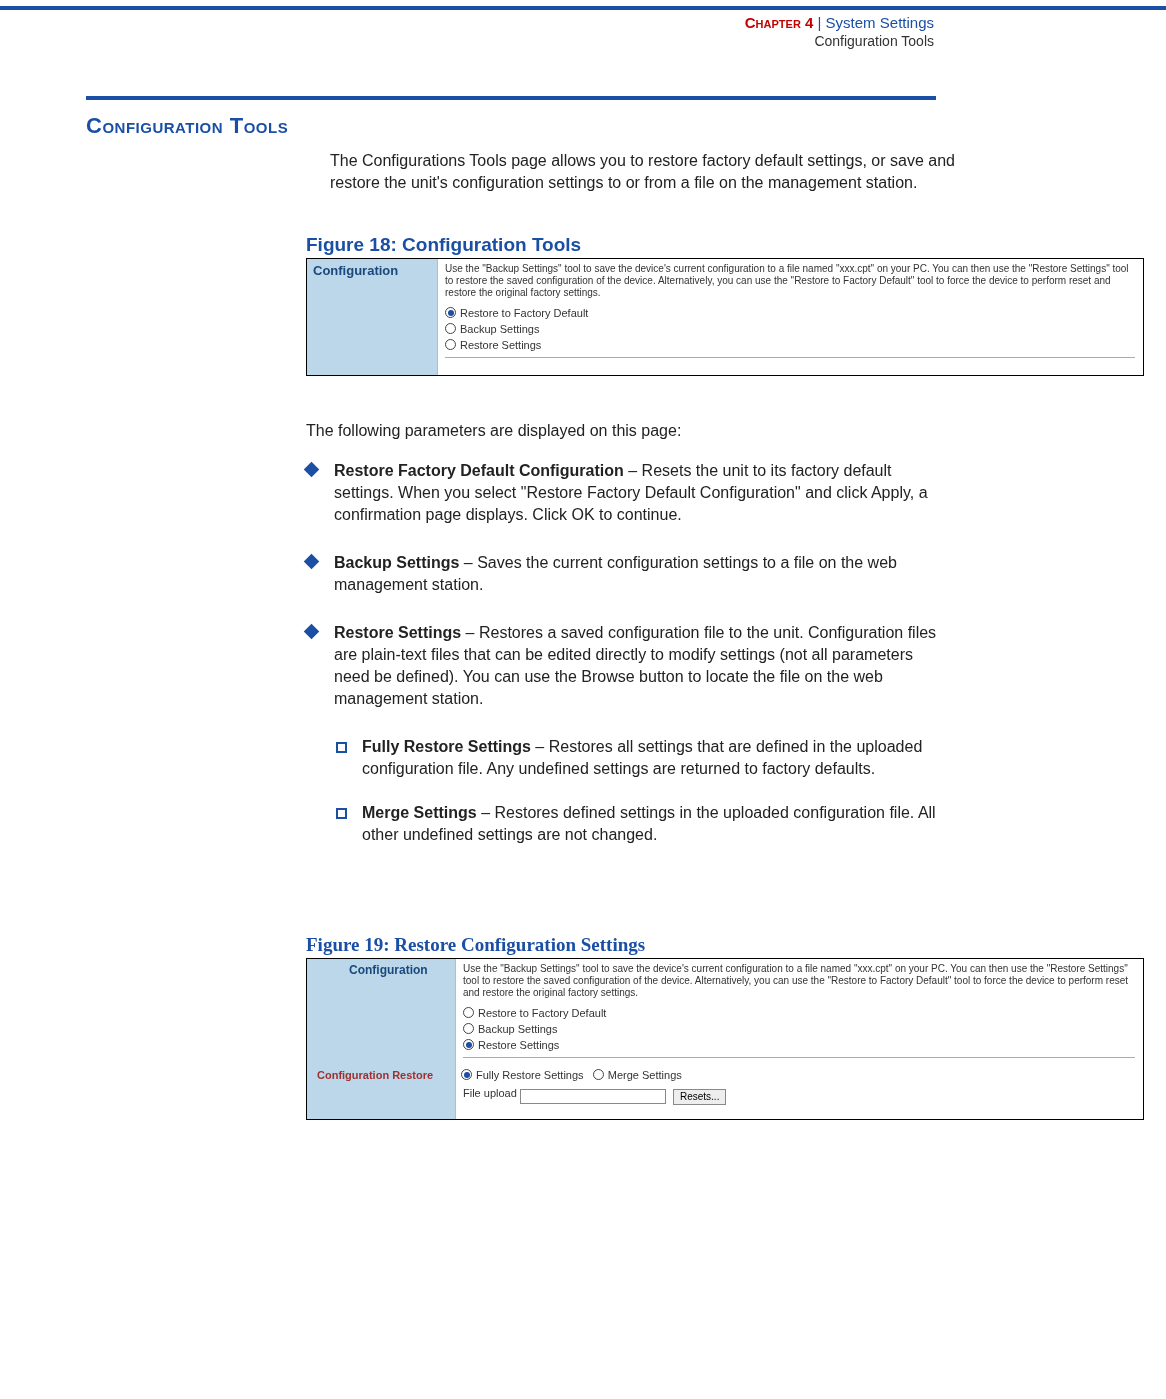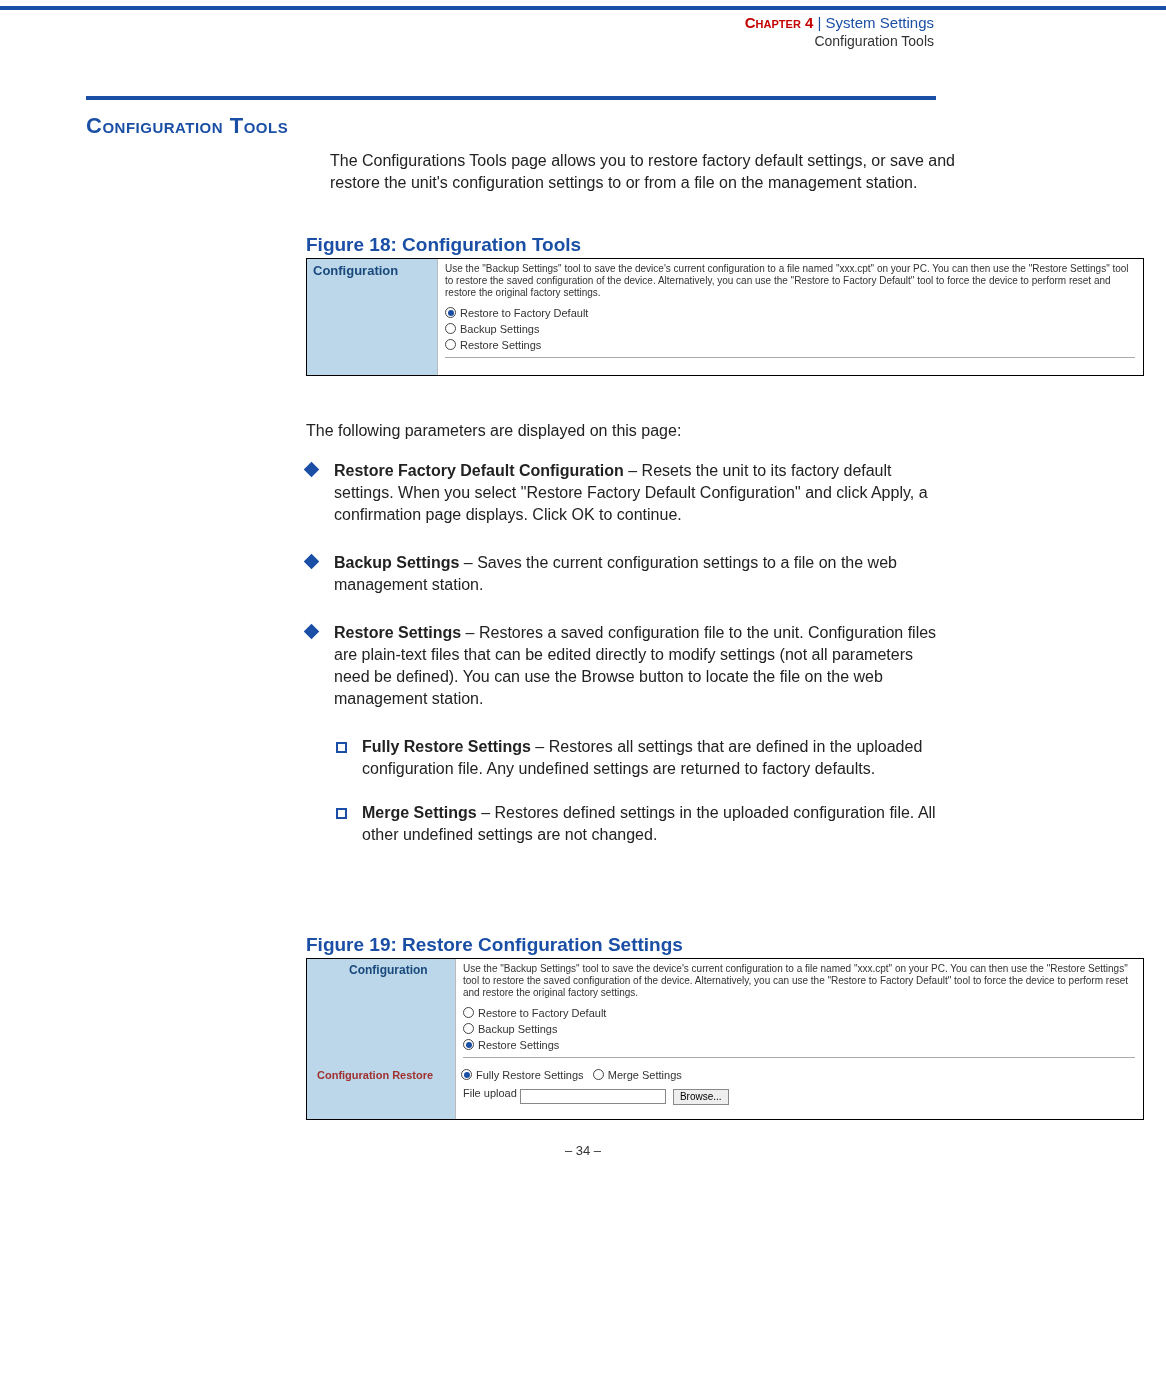--- a/index.html
+++ b/index.html
@@ -158,21 +158,21 @@
     padding-left: 56px;
     margin-bottom: 22px;
   }
   .sub-bul .square {
     position: absolute;
     left: 30px; top: 6px;
     width: 7px; height: 7px;
     background: #fff;
     border: 2px solid #1a4fa5;
   }
-  .cap2 { top: 934px; }
+  .cap2 { top: 934px; font-family: Liberation Serif, serif; }
   .fig2-box {
     top: 958px;
     border: 1px solid #000;
     height: 160px;
     width: 836px;
     left: 306px;
     background: #fff;
     position: absolute;
   }
   .fig2-left {
@@ -315,18 +315,17 @@
     </div>
     <div class="fig2-rule"></div>
     <div class="fig2-row2">
       <span><span class="radio-dot sel"></span><span>Fully Restore Settings</span></span>
       &nbsp;
       <span><span class="radio-dot"></span><span>Merge Settings</span></span>
     </div>
     <div class="fig2-upload">
       <span>File upload</span>
       <input class="upload-field" style="">
-      <button class="browse-btn">Browse...</button>
+      <button class="browse-btn">Resets...</button>
     </div>
   </div>
 
-  <div class="pagefoot">–  34  –</div>
 </div>
 
 </body></html>

